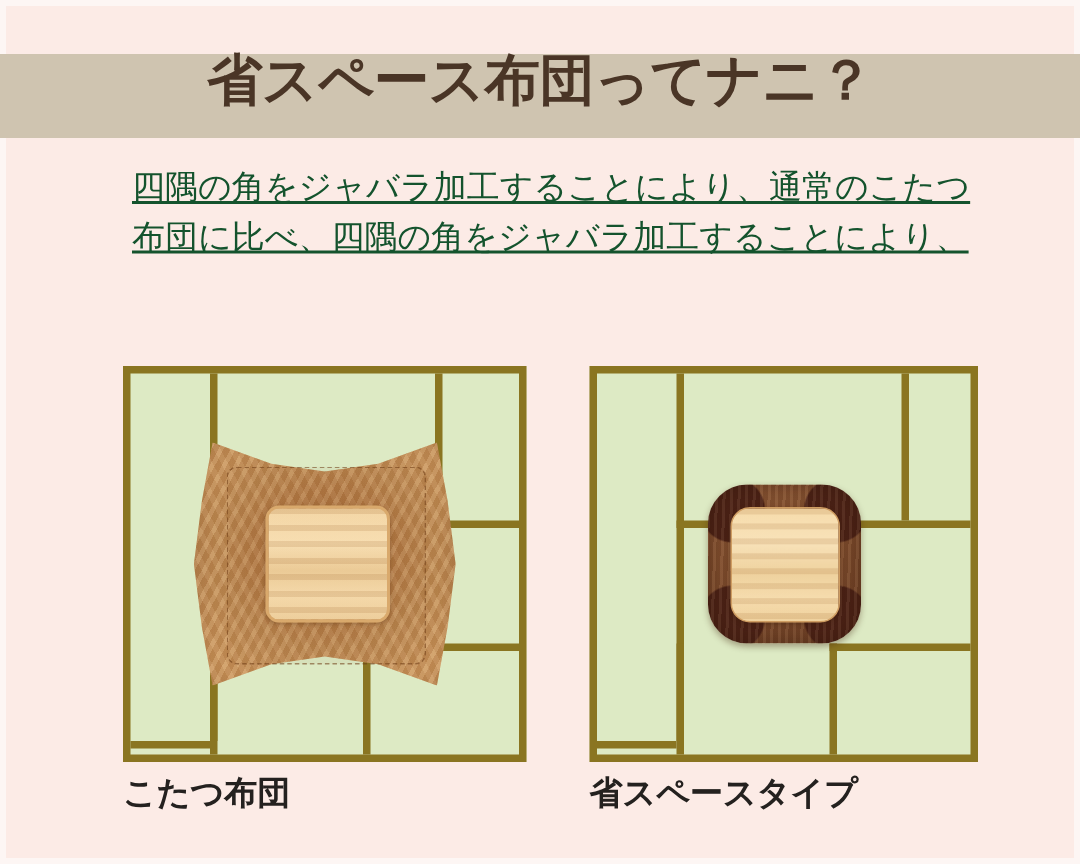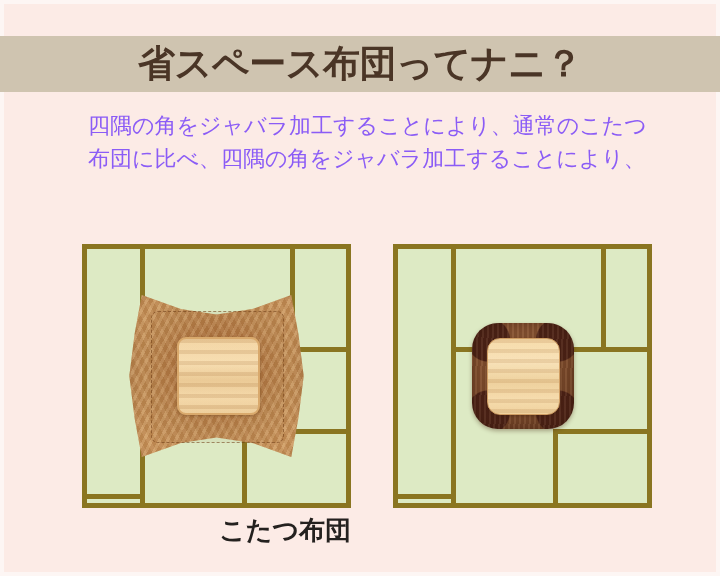--- a/index.html
+++ b/index.html
@@ -12,34 +12,35 @@
     position:relative;width:720px;height:576px;
     background:#fcebe6;
     box-sizing:border-box;
     border:4px solid #fdf6f4;
   }
 
   
   #banner{
     position:absolute;left:-4px;top:32px;width:720px;height:56px;
     background:#cfc4b0;
-    display:flex;align-items:center;justify-content:center;
+    display:flex;justify-content:center;
   }
   #banner-title{
     font-size:37px;font-weight:bold;color:#4a3526;
     letter-spacing:-0.5px;line-height:1;
     white-space:nowrap;
     transform:translateY(-1px);
   }
 
   
   #desc{
     position:absolute;left:84px;top:105px;width:580px;
-    font-size:22px;line-height:33px;color:#8b5cf6;
+    font-size:22px;line-height:33px;color:#14532d;
     letter-spacing:0px;
+    text-decoration:underline;
   }
   #desc .ln{display:block;white-space:nowrap;}
 
   
   .panel{
     position:absolute;top:240px;height:264px;
     border:5px solid #8a7521;
     background:#ddeac4;
     box-sizing:border-box;
     overflow:hidden;
@@ -126,22 +127,22 @@
       repeating-linear-gradient(180deg,
         rgba(198,152,98,.28) 0 4px, rgba(248,218,168,.14) 4px 10px),
       linear-gradient(180deg,#f6dcac 0%,#f8e3bb 30%,#edd09c 58%,#f5dcae 80%,#eed09c 100%);
     border:1px solid #cf9d62;
     box-shadow:0 1px 3px rgba(60,30,10,.4);
   }
 
   
   .caption{
     position:absolute;top:511px;height:30px;
-    font-size:26px;font-weight:bold;color:#24211f;
-    text-align:right;line-height:30px;white-space:nowrap;
+    font-size:22px;font-weight:bold;color:#24211f;
+    text-align:left;line-height:30px;white-space:nowrap;
   }
   #caption-left{left:78px;width:269px;}
   #caption-right{left:389px;width:259px;}
 </style>
 </head>
 <body>
 
 <div id="page">
 
   <div id="banner">
@@ -182,14 +183,15 @@
       <div class="tline" style="left:155px;top:180px;width:100px;height:5px;"></div>
     </div>
     <div class="futon-small">
       <div class="fs-body"></div>
       <div class="fs-tex"></div>
       <div class="fs-top"></div>
     </div>
   </div>
 
   <div class="caption" id="caption-left">こたつ布団</div>
+  <div class="caption" id="caption-right">省スペースタイプ</div>
 
 </div>
 
 </body></html>

